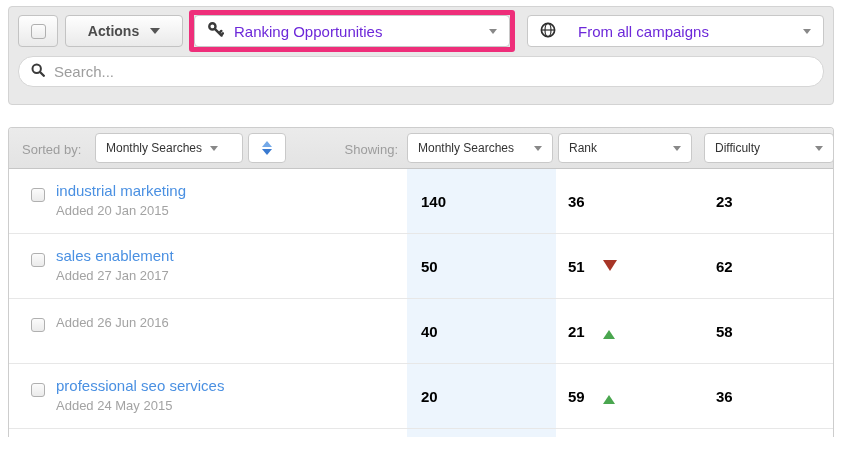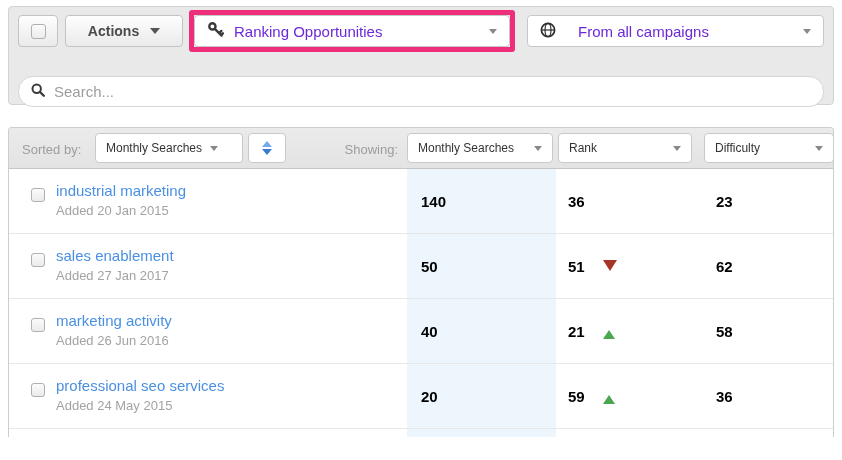--- a/index.html
+++ b/index.html
@@ -20,21 +20,21 @@
   .caret { width:0; height:0; border-left:4px solid transparent; border-right:4px solid transparent;
     border-top:5px solid #888; }
   .caret.big { border-left-width:5px; border-right-width:5px; border-top-width:6px; border-top-color:#555; }
   .hl-wrap { margin-left:6px; border:5px solid #ee2e7a; border-radius:3px; }
   .select { display:flex; align-items:center; height:32px; background:#fff;
     border:1px solid #c8c8c8; border-radius:4px; padding:0 12px; font-size:15px; color:#6d28d9;
     cursor:pointer; }
   .kw-select { width:316px; gap:10px; }
   .camp-select { margin-left:12px; flex:1; gap:22px; }
   .select .caret { margin-left:auto; }
-  .tb-row2 { margin-top:29px; }
+  .tb-row2 { margin-top:9px; }
   .search { display:flex; align-items:center; gap:9px; height:31px; width:100%;
     background:#fff; border:1px solid #d6d6d6; border-radius:15px; padding:0 12px; }
   .search input { border:none; outline:none; flex:1; font-size:15px;
     font-family:"Liberation Sans","DejaVu Sans",sans-serif; color:#444; }
   .search input::placeholder { color:#9d9d9d; }
 
   
   .table { position:absolute; left:8px; top:127px; width:826px; height:310px;
     background:#fff; border:1px solid #cdcdcd; border-bottom:none; border-radius:4px 4px 0 0;
     overflow:hidden; }
@@ -184,21 +184,20 @@
       <span class="tri down"></span>
     </div>
     <div class="cell diff">
       <span>62</span>
     </div>
   </div>
 
   <div class="row">
     <span class="row-check"></span>
     <div class="kw-wrap">
-      <a class="kw">marketing activity</a>
       <div class="added">Added 26 Jun 2016</div>
     </div>
     <div class="cell monthly">
       <span>40</span>
     </div>
     <div class="cell rank">
       <span>21</span>
       <span class="tri up"></span>
     </div>
     <div class="cell diff">

